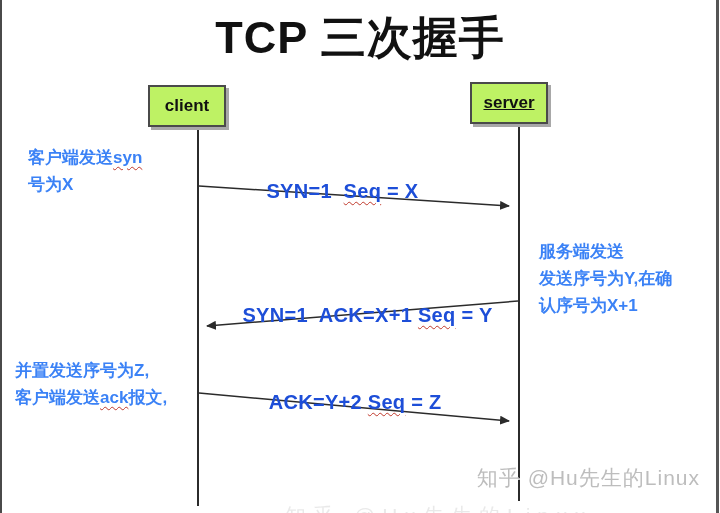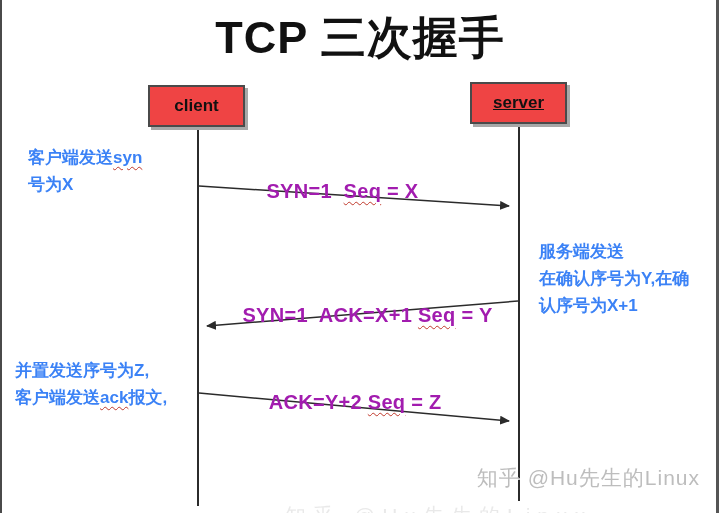--- a/index.html
+++ b/index.html
@@ -9,29 +9,29 @@
   }
   .edge{position:absolute;top:0;bottom:0;background:#4a4a4a;}
   .edge.left{left:0;width:2px;}
   .edge.right{left:716px;width:3px;background:#555555;}
   .title{
     position:absolute;top:8px;left:0;width:720px;text-align:center;
     font-size:45px;font-weight:700;color:#111111;letter-spacing:1px;
   }
   .svg-layer{position:absolute;top:0;left:0;width:720px;height:513px;}
   .actor{
-    position:absolute;width:97px;height:42px;box-sizing:border-box;
-    background:#ef4444;border:2px solid #4a4a4a;box-shadow:3px 3px 0 #a8a8a8;
+    position:absolute;width:78px;height:42px;box-sizing:border-box;
+    background:#bef264;border:2px solid #4a4a4a;box-shadow:3px 3px 0 #a8a8a8;
     display:flex;align-items:center;justify-content:center;
     font-size:17px;font-weight:700;color:#111111;
   }
   .actor.client{left:148px;top:85px;}
   .actor.server{left:470px;top:82px;text-decoration:underline;}
   .msg{
-    position:absolute;font-size:20px;font-weight:600;color:#a21caf;
+    position:absolute;font-size:20px;font-weight:600;color:#1d4ed8;
     white-space:pre;letter-spacing:.3px;
   }
   .msg.m1{left:243px;top:157px;}
   .msg.m2{left:219px;top:281px;}
   .msg.m3{left:246px;top:368px;}
   .kw{
     text-decoration:underline wavy #c0392b;
     text-decoration-thickness:1px;text-underline-offset:3px;
   }
   .note{
@@ -93,21 +93,21 @@
     <span>ACK=Y+2 </span><span class="kw">Seq</span><span> = Z</span>
   </div>
 
   <div class="note n1">
     <span class="line"><span>客户端发送</span><span class="kw">syn</span><span></span></span>
     <span class="line"><span>号为X</span></span>
   </div>
 
   <div class="note n2">
     <span class="line"><span>服务端发送</span></span>
-    <span class="line"><span>在确认序号为Y,在确</span></span>
+    <span class="line"><span>发送序号为Y,在确</span></span>
     <span class="line"><span>认序号为X+1</span></span>
   </div>
 
   <div class="note n3">
     <span class="line"><span>并置发送序号为Z,</span></span>
     <span class="line"><span>客户端发送</span><span class="kw">ack</span><span>报文,</span></span>
   </div>
 
   <div class="watermark">知乎 @Hu先生的Linux</div>
   <div class="watermark-ghost">知乎 @Hu先生的Linux</div>

